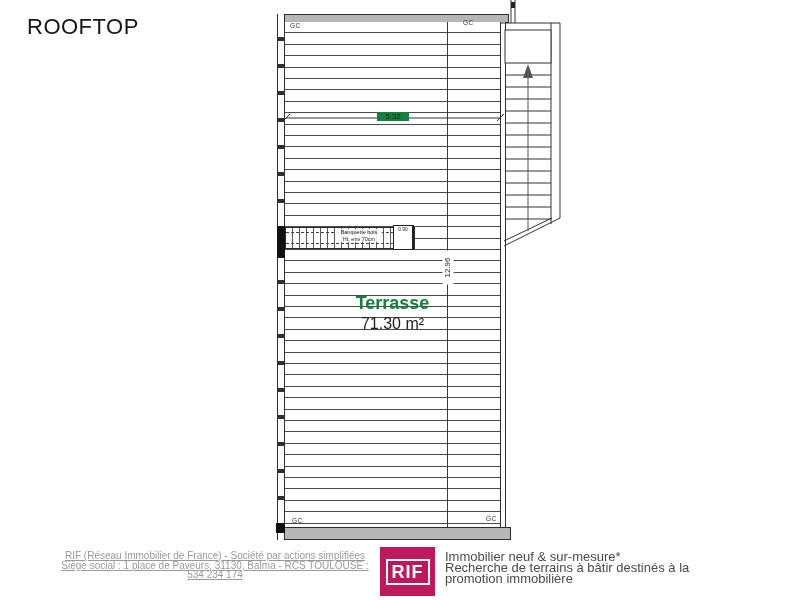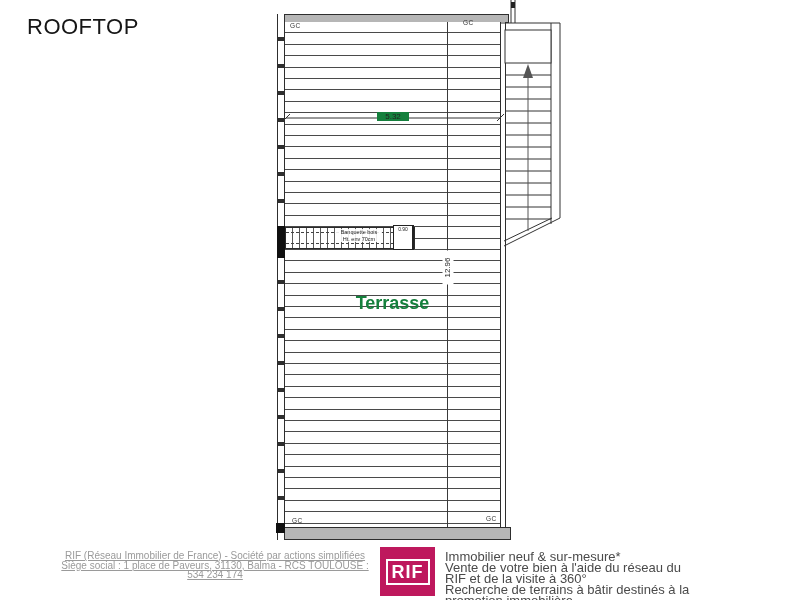--- a/index.html
+++ b/index.html
@@ -175,29 +175,29 @@
   <div class="abs dim-h">5.32</div>
   <div class="abs dim-v">12.96</div>
 
   <div class="abs gc gc-tl">GC</div>
   <div class="abs gc gc-tr">GC</div>
   <div class="abs gc gc-bl">GC</div>
   <div class="abs gc gc-br">GC</div>
 
   <div class="abs room-label">
     <div class="room-name">Terrasse</div>
+    <div class="room-area">71.30 m²</div>
   </div>
 </div>
 
 <div class="abs footer-left">
   <div class="footer-company">RIF (Réseau Immobilier de France) - Société par actions simplifiées</div>
   <div class="footer-company" style="margin-top:0;">Siège social : 1 place de Paveurs, 31130, Balma - RCS TOULOUSE : 534 234 174</div>
 </div>
 
 <div class="abs rif-logo">
   <div class="rif-logo-inner">RIF</div>
 </div>
 
 <div class="abs footer-right">
   <div>Immobilier neuf &amp; sur-mesure*</div>
-  <div>Vente de votre bien à l'aide du réseau du RIF et de la visite à 360°</div>
   <div>Recherche de terrains à bâtir destinés à la promotion immobilière</div>
 </div>
 
 </body></html>

